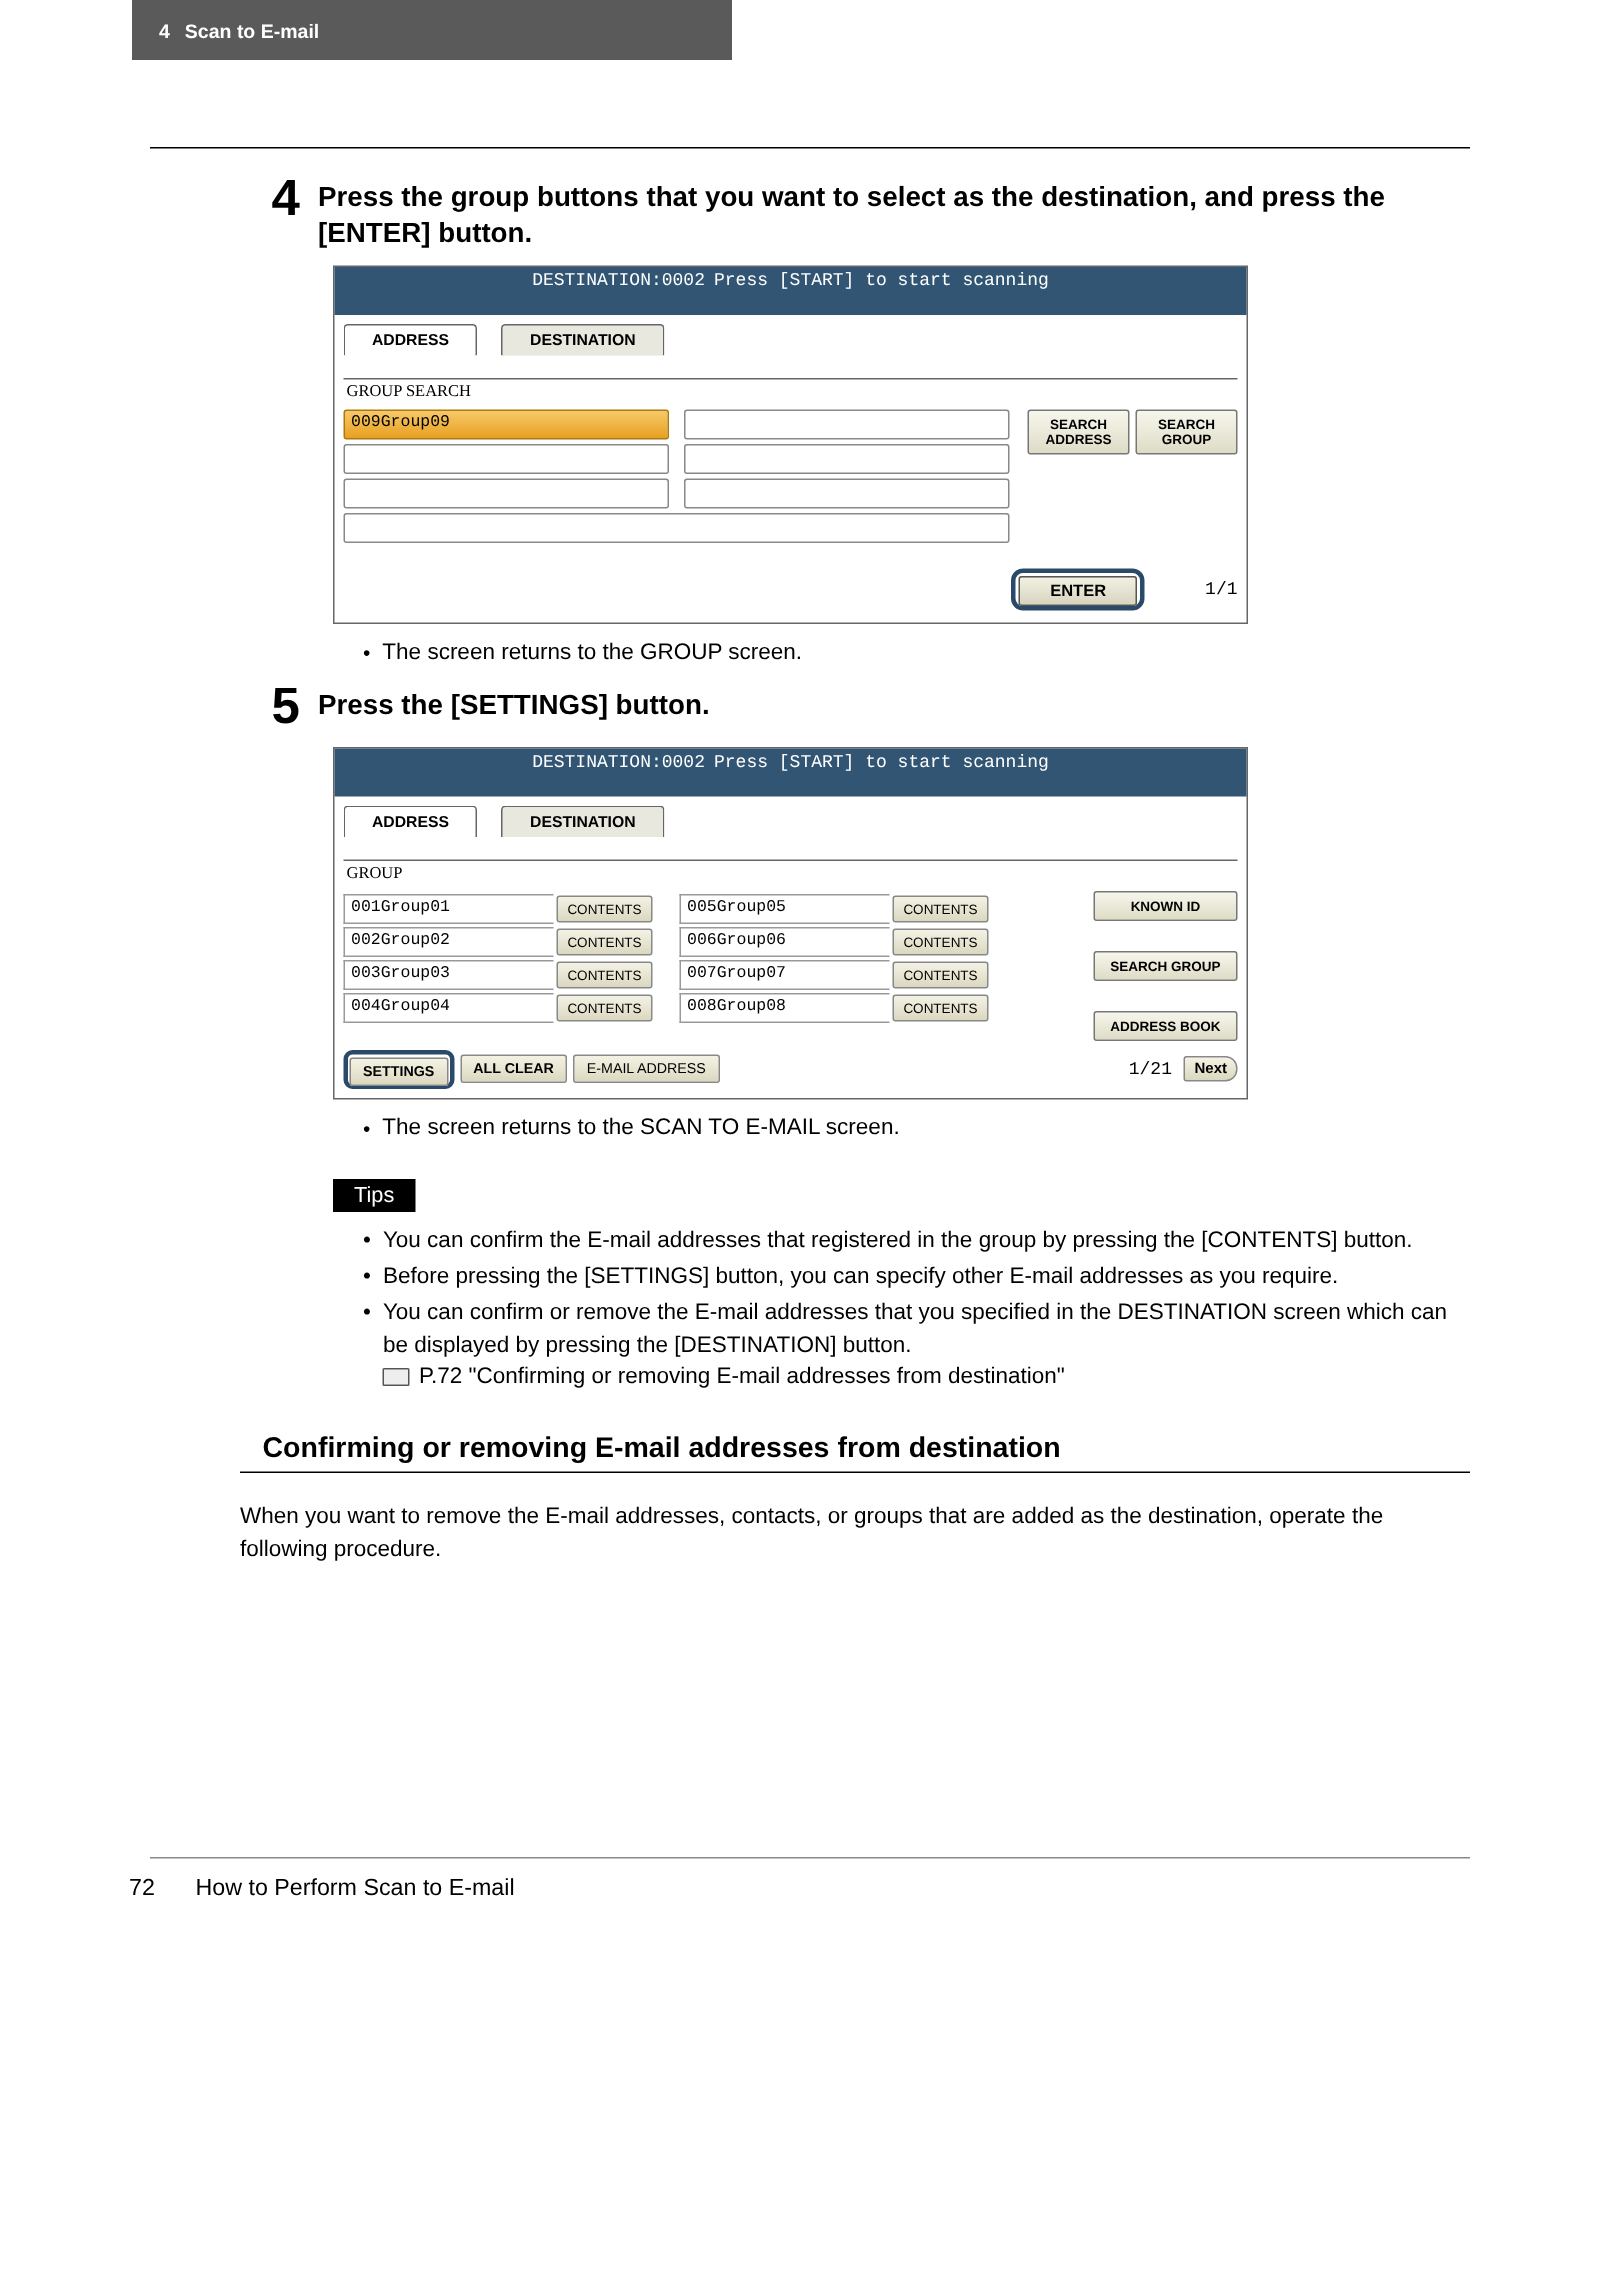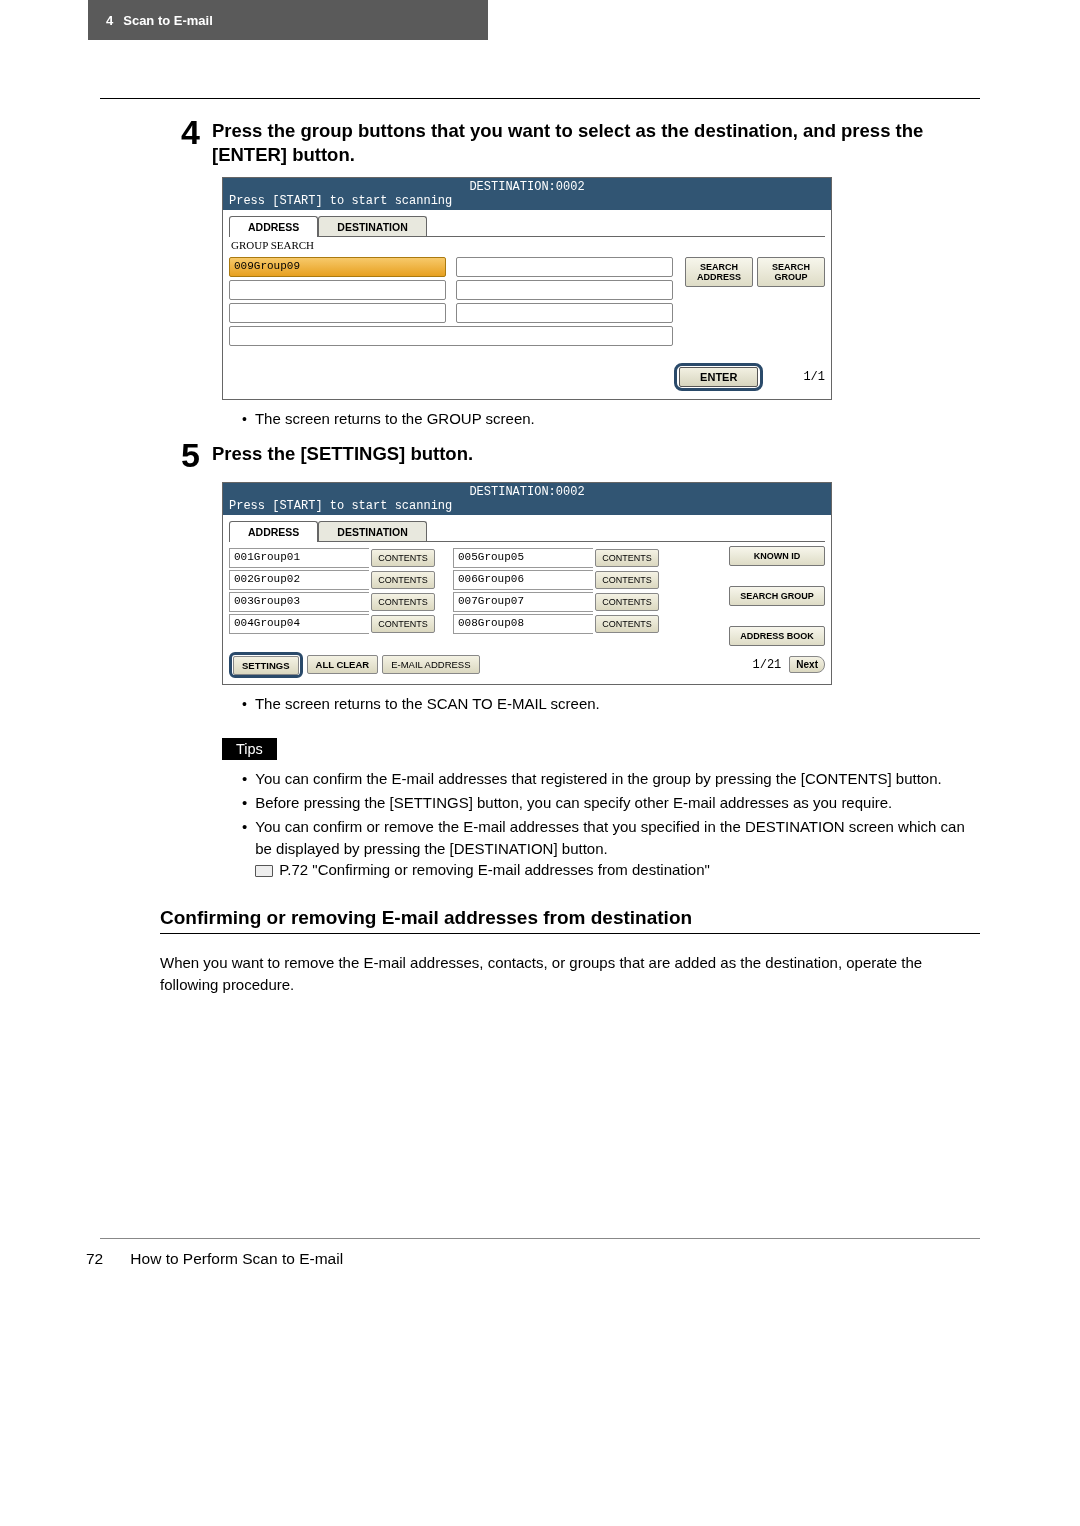--- a/index.html
+++ b/index.html
@@ -58,31 +58,31 @@
   }
   .screen-header {
     background: #315573;
     color: #fff;
     font-size: 12px;
     padding: 2px 0;
     text-align: center;
     line-height: 1.2;
     height: 32px;
     display: flex;
-    flex-direction: column;
-    justify-content: space-between;
+    flex-direction: row;
+    justify-content: center;
   }
   .screen-header .h-line1 { text-align: center; }
   .screen-header .h-line2 { text-align: left; padding-left: 6px; }
 
   .tabs-row {
     display: flex;
     align-items: flex-end;
-    padding: 6px 6px 0 6px;
-    gap: 0;
+    padding: 6px 6px 16px 6px;
+    gap: 16px;
   }
   .tab {
     font-family: Arial, sans-serif;
     font-size: 10.5px;
     font-weight: bold;
     padding: 4px 18px;
     border: 1px solid #666;
     border-bottom: none;
     background: #e8e8de;
     border-top-left-radius: 3px;
@@ -278,20 +278,21 @@
     vertical-align: middle;
     margin-right: 6px;
     background: linear-gradient(90deg, #eee 48%, #bbb 50%, #eee 52%);
   }
 
   .subheading {
     font-size: 19px;
     font-weight: bold;
     margin-top: 26px;
     margin-bottom: 4px;
+    margin-left: 15px;
   }
   .sub-hr {
     border: 0;
     border-top: 1px solid #000;
     margin-bottom: 18px;
   }
   .sub-p {
     font-size: 15px;
     line-height: 1.45;
   }
@@ -388,20 +389,21 @@
   <div class="screen">
     <div class="screen-header">
       <div class="h-line1">DESTINATION:0002</div>
       <div class="h-line2">Press [START] to start scanning</div>
     </div>
     <div class="tabs-row">
       <div class="tab active">ADDRESS</div>
       <div class="tab">DESTINATION</div>
     </div>
     <div class="tabs-underline"></div>
+    <div class="crumb">GROUP</div>
     <div class="body-area" style="min-height:auto; padding-bottom:2px;">
       <div style="display:flex; gap:8px;">
         <div class="groups-grid">
           <div class="groups-col">
             <div class="grp-row2">
                 <div class="grp-name2">001Group01</div>
                 <div class="contents-btn">CONTENTS</div>
               </div>
             <div class="grp-row2">
                 <div class="grp-name2">002Group02</div>

